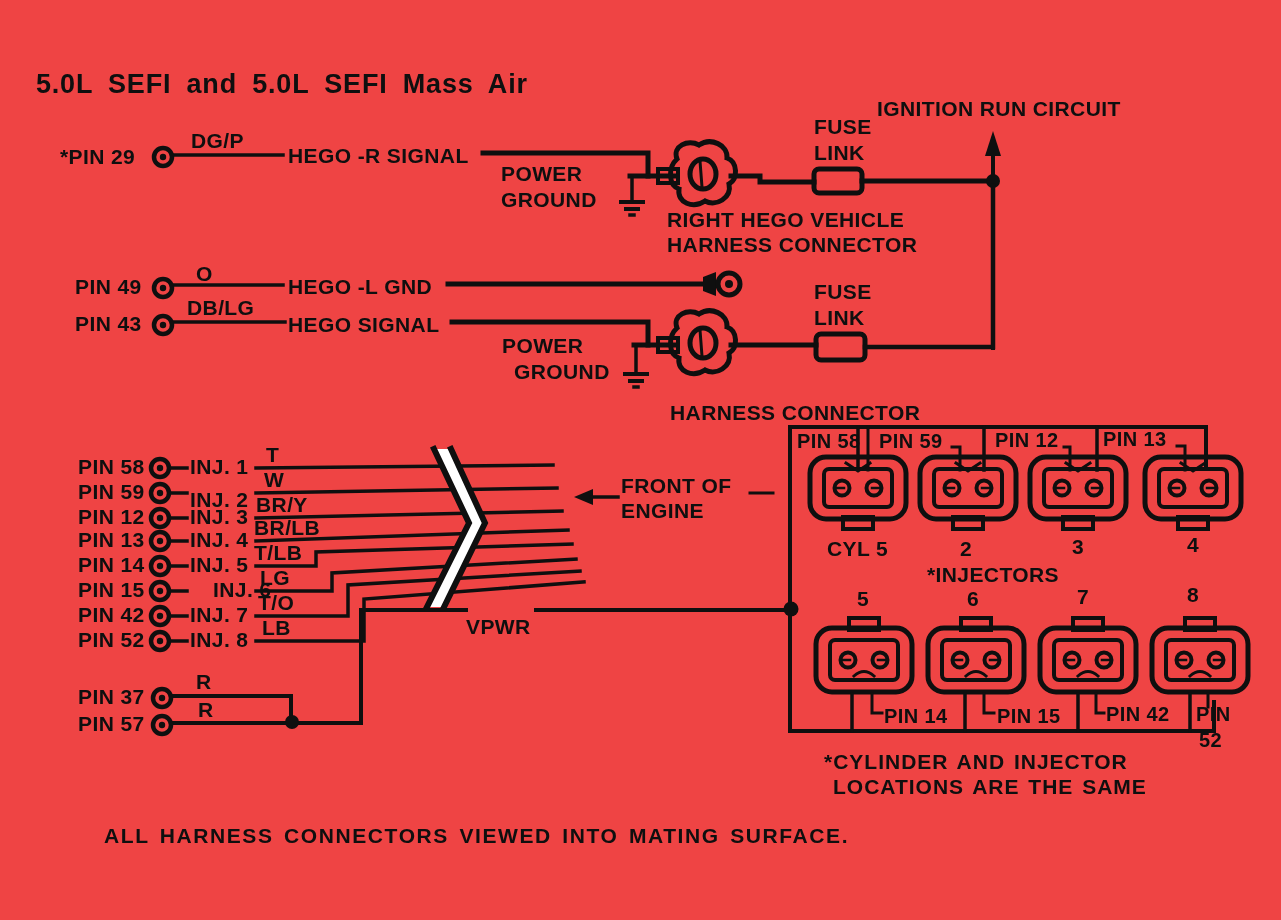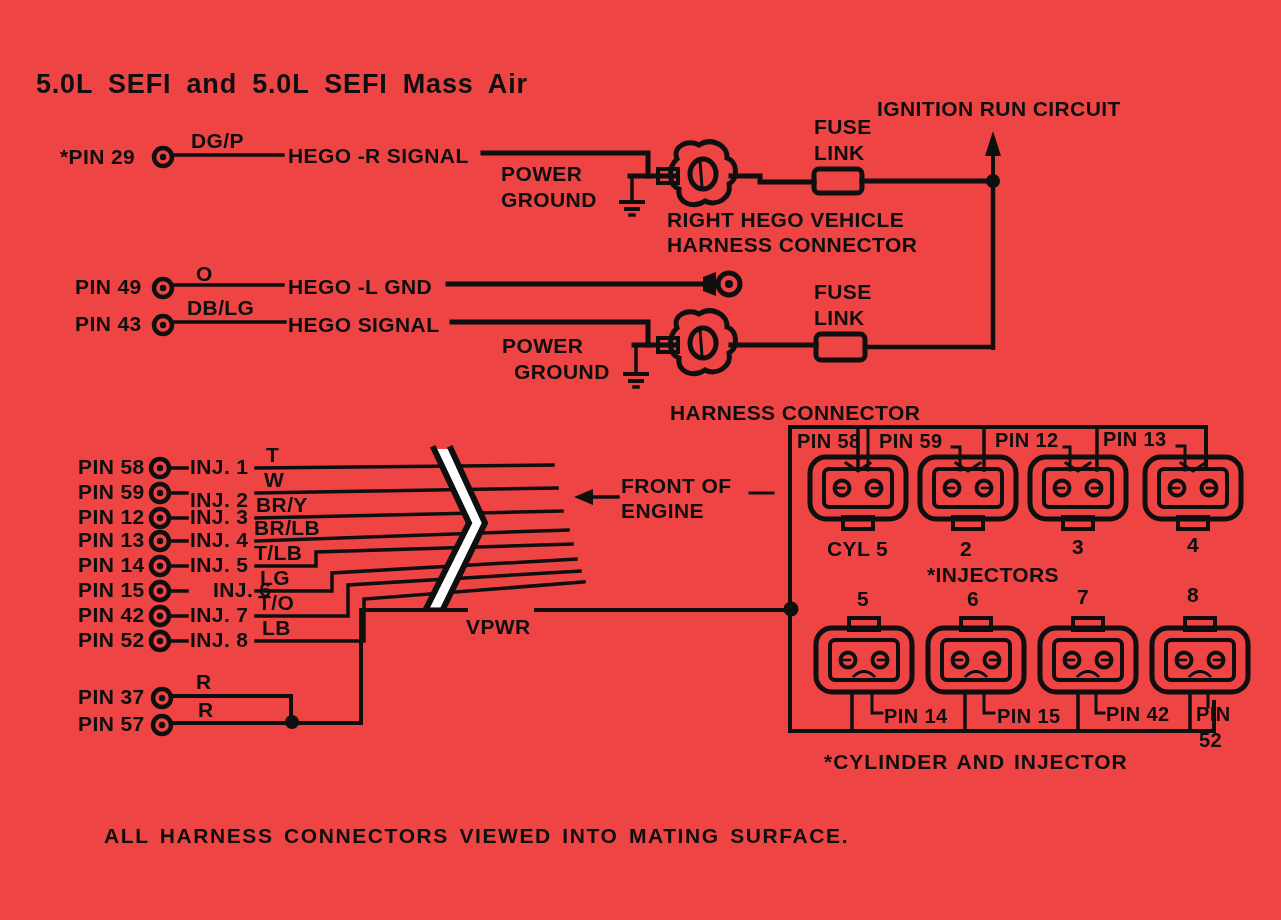--- a/index.html
+++ b/index.html
@@ -249,16 +249,17 @@
   <div class="lbl" style="left:1077px;top:586px;">7</div>
   <div class="lbl" style="left:1187px;top:584px;">8</div>
 
   <div class="lbl sm" style="left:884px;top:706px;">PIN 14</div>
   <div class="lbl sm" style="left:997px;top:706px;">PIN 15</div>
   <div class="lbl sm" style="left:1106px;top:704px;">PIN 42</div>
   <div class="lbl sm" style="left:1196px;top:704px;">PIN</div>
   <div class="lbl sm" style="left:1199px;top:730px;">52</div>
 
   <div class="lbl note" style="left:824px;top:751px;">*CYLINDER AND INJECTOR</div>
+  <div class="lbl note" style="left:833px;top:776px;">LOCATIONS ARE THE SAME</div>
 
   <div class="lbl foot" style="left:104px;top:825px;">ALL HARNESS CONNECTORS VIEWED INTO MATING SURFACE.</div>
 
 </div>
 
 </body></html>

